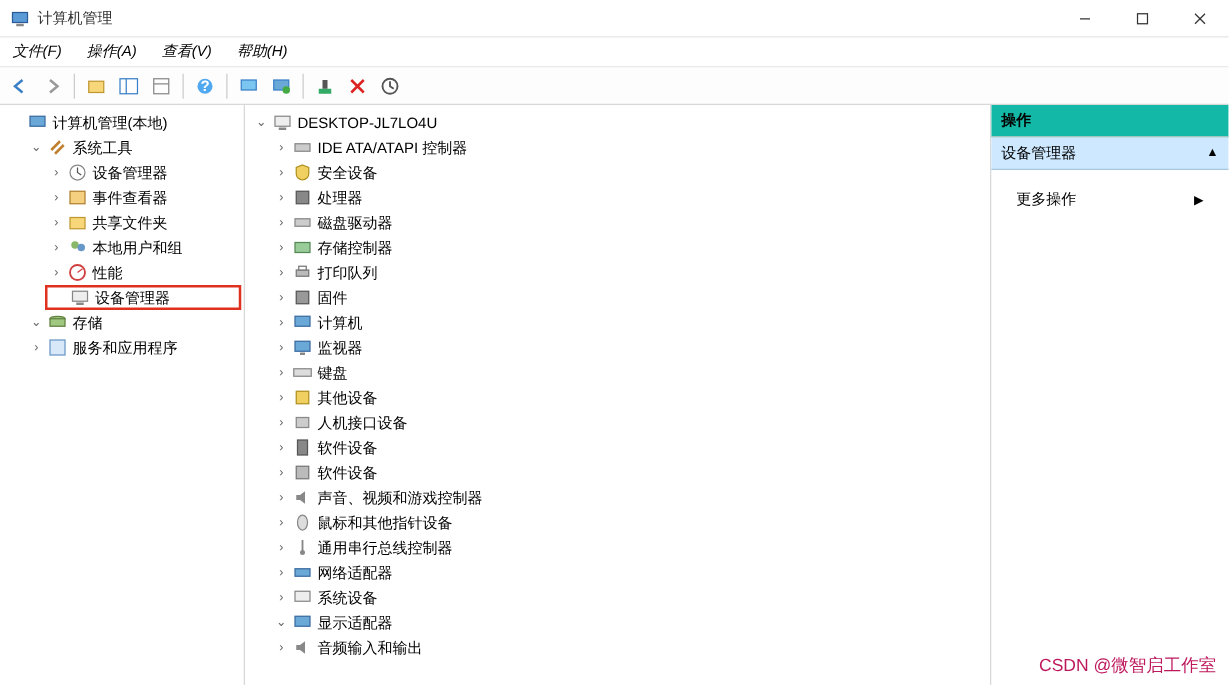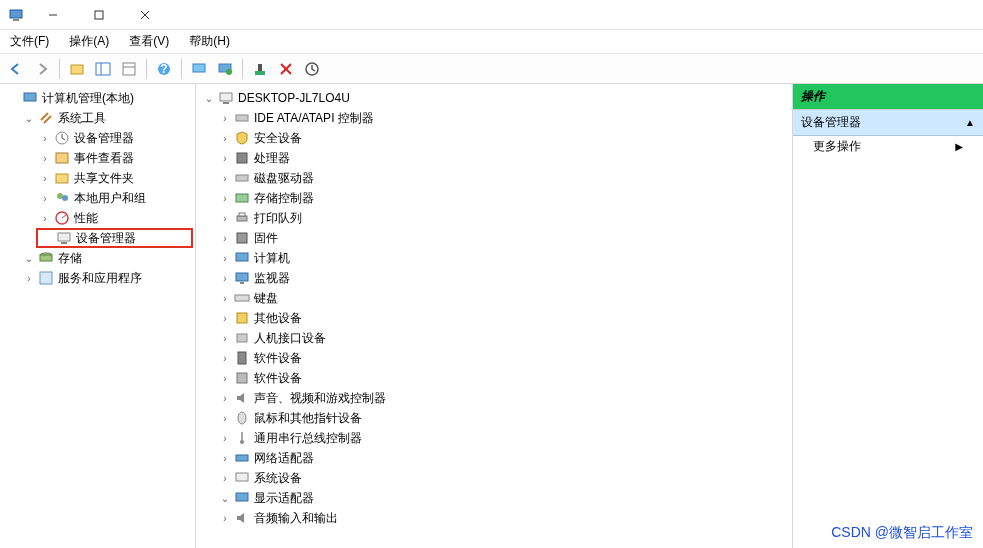--- a/index.html
+++ b/index.html
@@ -2,54 +2,55 @@
 <html><head>
 <meta charset="utf-8">
 <style>
 * { box-sizing: border-box; margin: 0; padding: 0; font-family: "Microsoft YaHei", "Segoe UI", sans-serif; font-size: 12px; }
 body { background: #fff; width: 983px; height: 548px; overflow: hidden; position: relative; }
 .titlebar { height: 30px; display: flex; align-items: center; padding: 0 0 0 8px; border-bottom: 1px solid #e5e5e5; }
 .titlebar .icon { width: 16px; height: 16px; margin-right: 6px; }
 .titlebar .title { flex: 1; color: #333; }
 .titlebar .ctrl { width: 46px; height: 30px; display: flex; align-items: center; justify-content: center; cursor: default; }
 .titlebar .ctrl svg { stroke: #333; fill: none; }
-.menubar { height: 24px; display: flex; align-items: center; padding: 0 6px; gap: 12px; border-bottom: 1px solid #e5e5e5; }
+.menubar { height: 24px; display: flex; align-items: center; padding: 0 6px; gap: 12px; border-bottom: 1px solid #e5e5e5; font-style: italic; }
 .menubar span { padding: 2px 4px; cursor: default; }
 .toolbar { height: 30px; display: flex; align-items: center; padding: 0 4px; gap: 2px; border-bottom: 1px solid #d8d8d8; background: #fdfdfd; }
 .toolbar .tb { width: 24px; height: 24px; display: flex; align-items: center; justify-content: center; border: 1px solid transparent; }
 .toolbar .sep { width: 1px; height: 20px; background: #ccc; margin: 0 3px; }
 .content { display: flex; height: calc(100% - 84px); }
 .pane { border-right: 1px solid #d8d8d8; overflow: auto; }
 .pane.left { width: 196px; padding: 4px 2px; }
 .pane.mid { flex: 1; padding: 4px 2px; }
 .pane.right { width: 190px; }
 .tree ul { list-style: none; padding-left: 16px; }
 .tree > ul { padding-left: 2px; }
 .tree li { white-space: nowrap; }
 .node { display: flex; align-items: center; height: 20px; padding: 0 2px; cursor: default; }
 .exp { width: 14px; height: 14px; display: inline-flex; align-items: center; justify-content: center; color: #666; font-size: 10px; margin-right: 2px; }
 .exp.none { visibility: hidden; }
 .ticon { width: 16px; height: 16px; margin-right: 4px; display: inline-flex; align-items: center; justify-content: center; }
 .node.selected { border: 2px solid #e03020; }
 .node.hl-item { border: 2px solid #e03020; padding-right: 40px; }
-.right-hdr { background: #22c55e; border-bottom: 1px solid #ccc; padding: 4px 8px; font-weight: bold; font-style: italic; }
+.right-hdr { background: #14b8a6; border-bottom: 1px solid #ccc; padding: 4px 8px; font-weight: bold; }
 .right-sec { background: #cde8ff; padding: 4px 8px; border-bottom: 1px solid #a8c8e0; display: flex; justify-content: space-between; align-items: center; }
-.right-item { padding: 2px 20px; display: flex; justify-content: space-between; align-items: center; }
-.watermark { position: absolute; right: 10px; bottom: 6px; color: #1d4ed8; font-size: 14px; pointer-events: none; }
+.right-item { padding: 15px 20px; display: flex; justify-content: space-between; align-items: center; }
+.watermark { position: absolute; right: 10px; bottom: 6px; color: #be185d; font-size: 14px; pointer-events: none; }
 </style>
 </head>
 <body>
 
 <div class="titlebar">
   <span class="icon">
     <svg width="16" height="16" viewBox="0 0 16 16">
         <rect x="2" y="3" width="12" height="8" fill="#5a9bd5" stroke="#2a5a9a"></rect>
         <rect x="5" y="12" width="6" height="2" fill="#888"></rect>
       </svg>
   </span>
+  <span class="title">计算机管理</span>
   <div class="ctrl">
       <svg width="10" height="10">
         <line x1="1" y1="5" x2="9" y2="5" stroke-width="1"></line>
       </svg>
     </div>
   <div class="ctrl">
       <svg width="10" height="10">
         <rect x="1" y="1" width="8" height="8" stroke-width="1"></rect>
       </svg>
     </div>

